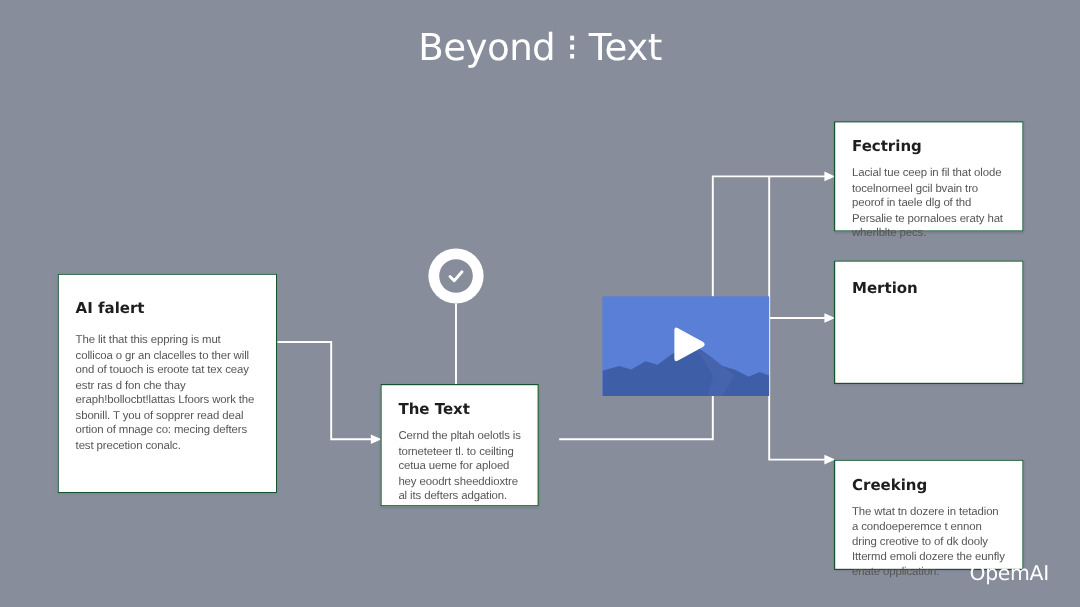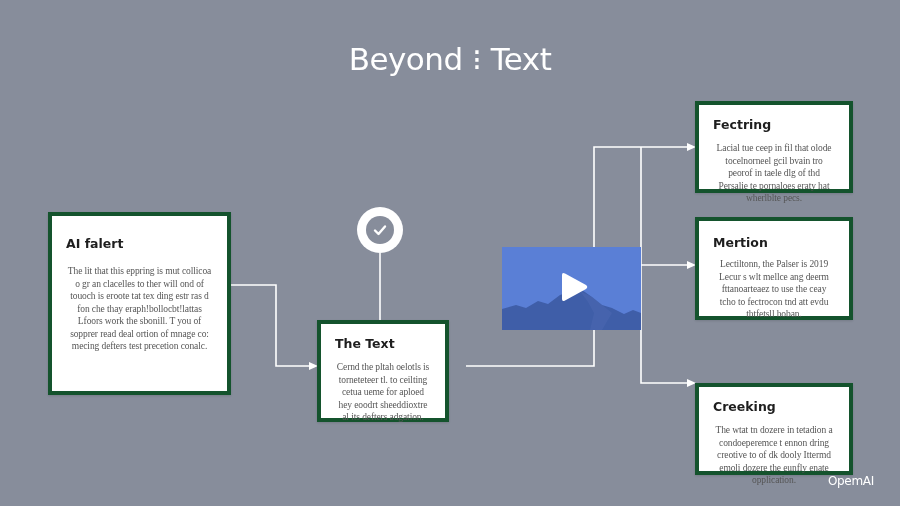--- a/index.html
+++ b/index.html
@@ -4,53 +4,52 @@
   <style>
     * { box-sizing: border-box; margin: 0; padding: 0; }
     html, body { width: 900px; height: 506px; overflow: hidden; }
     body {
       background: #878d9b;
       font-family: "Liberation Sans", "DejaVu Sans", sans-serif;
       position: relative;
     }
     .title {
       position: absolute;
-      top: 41px;
+      top: 22px;
       left: 0;
       width: 900px;
       text-align: center;
       color: #ffffff;
       font-size: 31px;
       font-family: "DejaVu Sans", sans-serif;
       letter-spacing: -0.5px;
     }
     .card {
       position: absolute;
       background: #ffffff;
-      border: 4px solid #14532d;
+      border: 1px solid #14532d;
       box-shadow: 0 1px 2px rgba(0,0,0,0.12);
       padding: 0 14px;
       color: #333;
     }
     .card h3 {
       font-size: 12.5px;
       font-weight: bold;
       color: #1e1e1e;
       margin-bottom: 10px;
       font-family: "DejaVu Sans", sans-serif;
     }
     .card p {
       font-size: 9.5px;
       line-height: 12.5px;
       color: #555;
-      font-family: Liberation Serif, serif;
+      font-family: Liberation Sans, sans-serif;
       letter-spacing: -0.1px;
-      text-align: center;
     }
-    #card-left { left: 48px; top: 212px; width: 183px; height: 183px; padding-top: 20px; }
+    #card-left { left: 48px; top: 228px; width: 183px; height: 183px; padding-top: 20px; }
     #card-left h3 { margin-bottom: 14px; }
     #card-mid { left: 317px; top: 320px; width: 132px; height: 102px; padding-top: 12px; }
     #card-r1 { left: 695px; top: 101px; width: 158px; height: 92px; padding-top: 12px; }
     #card-r2 { left: 695px; top: 217px; width: 158px; height: 103px; padding-top: 14px; }
     #card-r2 h3 { margin-bottom: 8px; }
     #card-r3 { left: 695px; top: 347px; width: 158px; height: 92px; padding-top: 12px; margin-top: 36px; }
 
     .lines { position: absolute; left: 0; top: 0; width: 900px; height: 506px; pointer-events: none; }
 
     .check {
@@ -72,21 +71,21 @@
       left: 502px; top: 247px;
       width: 139px; height: 83px;
       background: #5a7fd6;
       overflow: hidden;
     }
 
     .brand {
       position: absolute;
       right: 26px; bottom: 18px;
       color: #ffffff;
-      font-size: 12px;
+      font-size: 17px;
       font-family: "DejaVu Sans", sans-serif;
       letter-spacing: -0.3px;
     }
   </style>
 </head>
 <body>
 
 <div class="title">Beyond ⁝ Text</div>
 
 <svg class="lines" viewBox="0 0 900 506" xmlns="http://www.w3.org/2000/svg">
@@ -106,21 +105,21 @@
   <g fill="#ffffff">
     <polygon points="318,366 309,362 309,370"></polygon>
     <polygon points="696,147 687,143 687,151"></polygon>
     <polygon points="696,265 687,261 687,269"></polygon>
     <polygon points="696,383 687,379 687,387"></polygon>
   </g>
 </svg>
 
 <div class="card" id="card-left">
   <h3>AI falert</h3>
-  <p>The lit that this eppring is mut collicoa o gr an clacelles to ther will ond of touoch is eroote tat tex ding estr ras d fon che thay eraph!bollocbt!lattas Lfoors work the sbonill. T you of sopprer read deal ortion of mnage co: mecing defters test precetion conalc.</p>
+  <p>The lit that this eppring is mut collicoa o gr an clacelles to ther will ond of touoch is eroote tat tex ceay estr ras d fon che thay eraph!bollocbt!lattas Lfoors work the sbonill. T you of sopprer read deal ortion of mnage co: mecing defters test precetion conalc.</p>
 </div>
 
 <div class="check">
   <div class="check-inner">
     <svg width="16" height="16" viewBox="0 0 16 16">
       <polyline points="3,8.5 6.5,12 13,4.5" fill="none" stroke="#ffffff" stroke-width="2.4" stroke-linecap="round" stroke-linejoin="round"></polyline>
     </svg>
   </div>
 </div>
 
@@ -140,21 +139,20 @@
   </svg>
 </div>
 
 <div class="card" id="card-r1">
   <h3>Fectring</h3>
   <p>Lacial tue ceep in fil that olode tocelnorneel gcil bvain tro peorof in taele dlg of thd Persalie te pornaloes eraty hat wherlblte pecs.</p>
 </div>
 
 <div class="card" id="card-r2">
   <h3>Mertion</h3>
-  <p>Lectiltonn, the Palser is 2019 Lecur s wlt mellce ang deerm fttanoarteaez to use the ceay tcho to fectrocon tnd att evdu thtfetsll hoban.</p>
 </div>
 
 <div class="card" id="card-r3">
   <h3>Creeking</h3>
   <p>The wtat tn dozere in tetadion a condoeperemce t ennon dring creotive to of dk dooly Ittermd emoli dozere the eunfly enate opplication.</p>
 </div>
 
 <div class="brand">OpemAI</div>
 
 </body></html>

